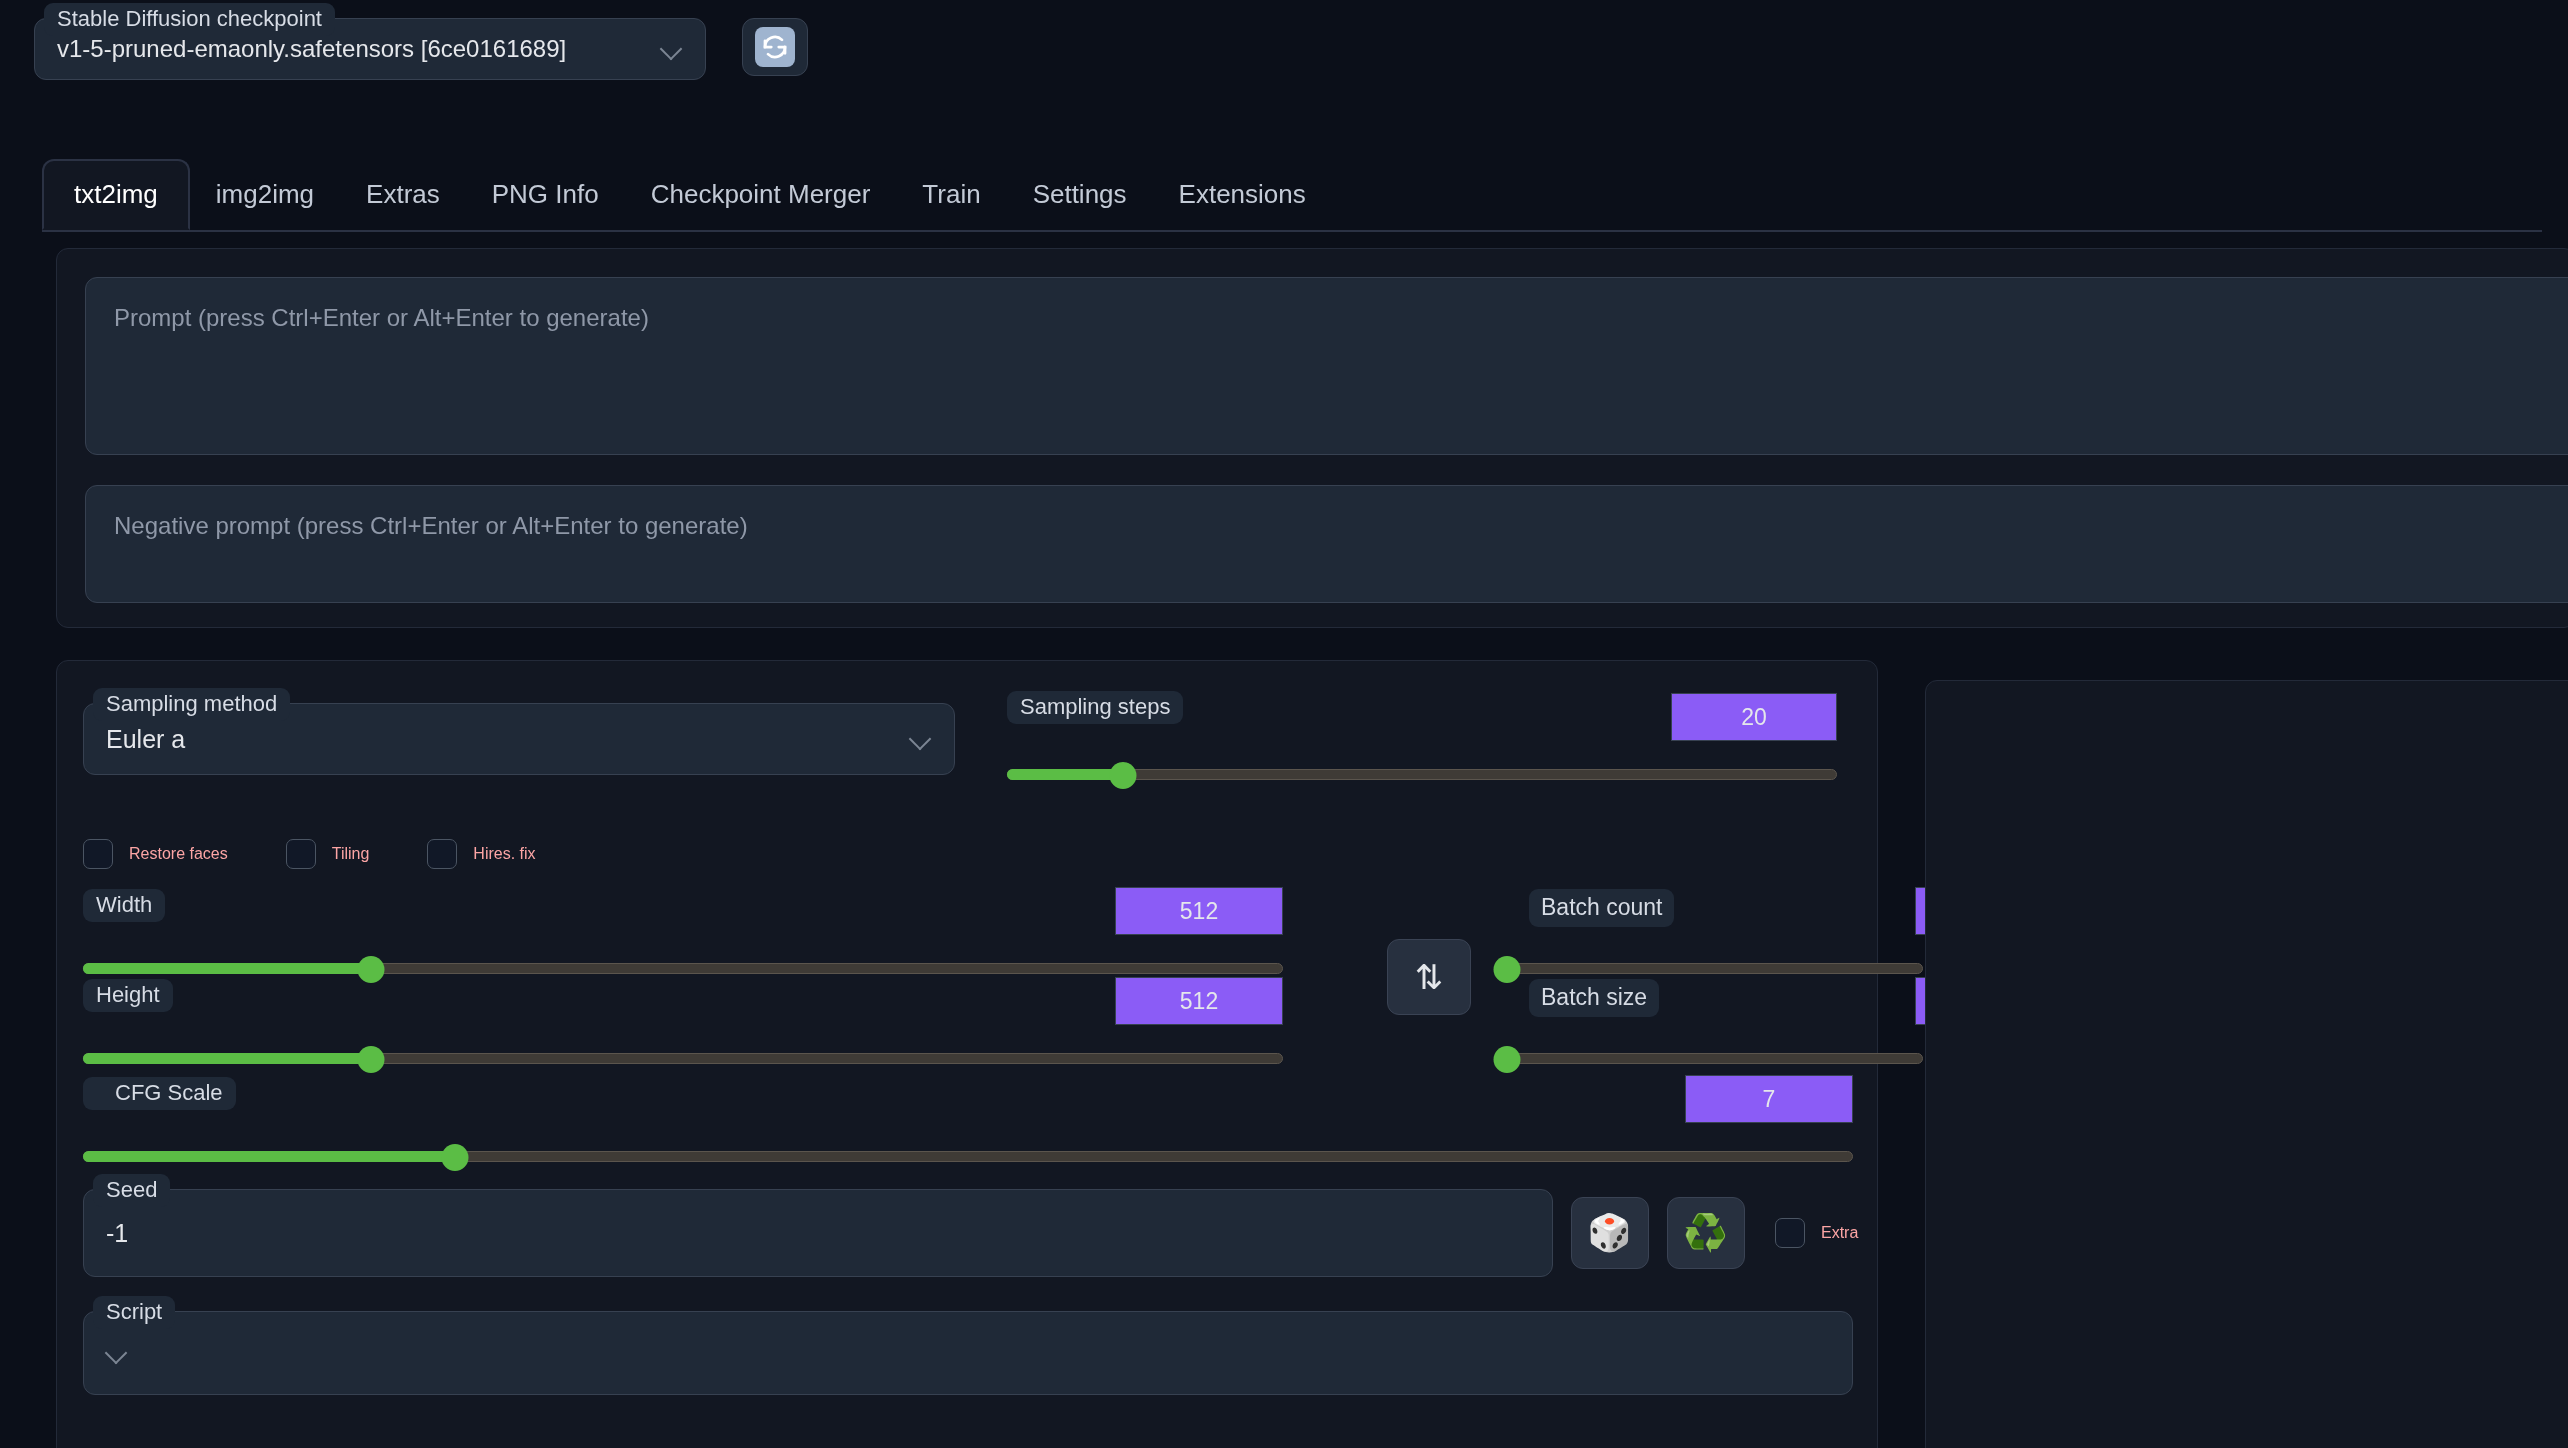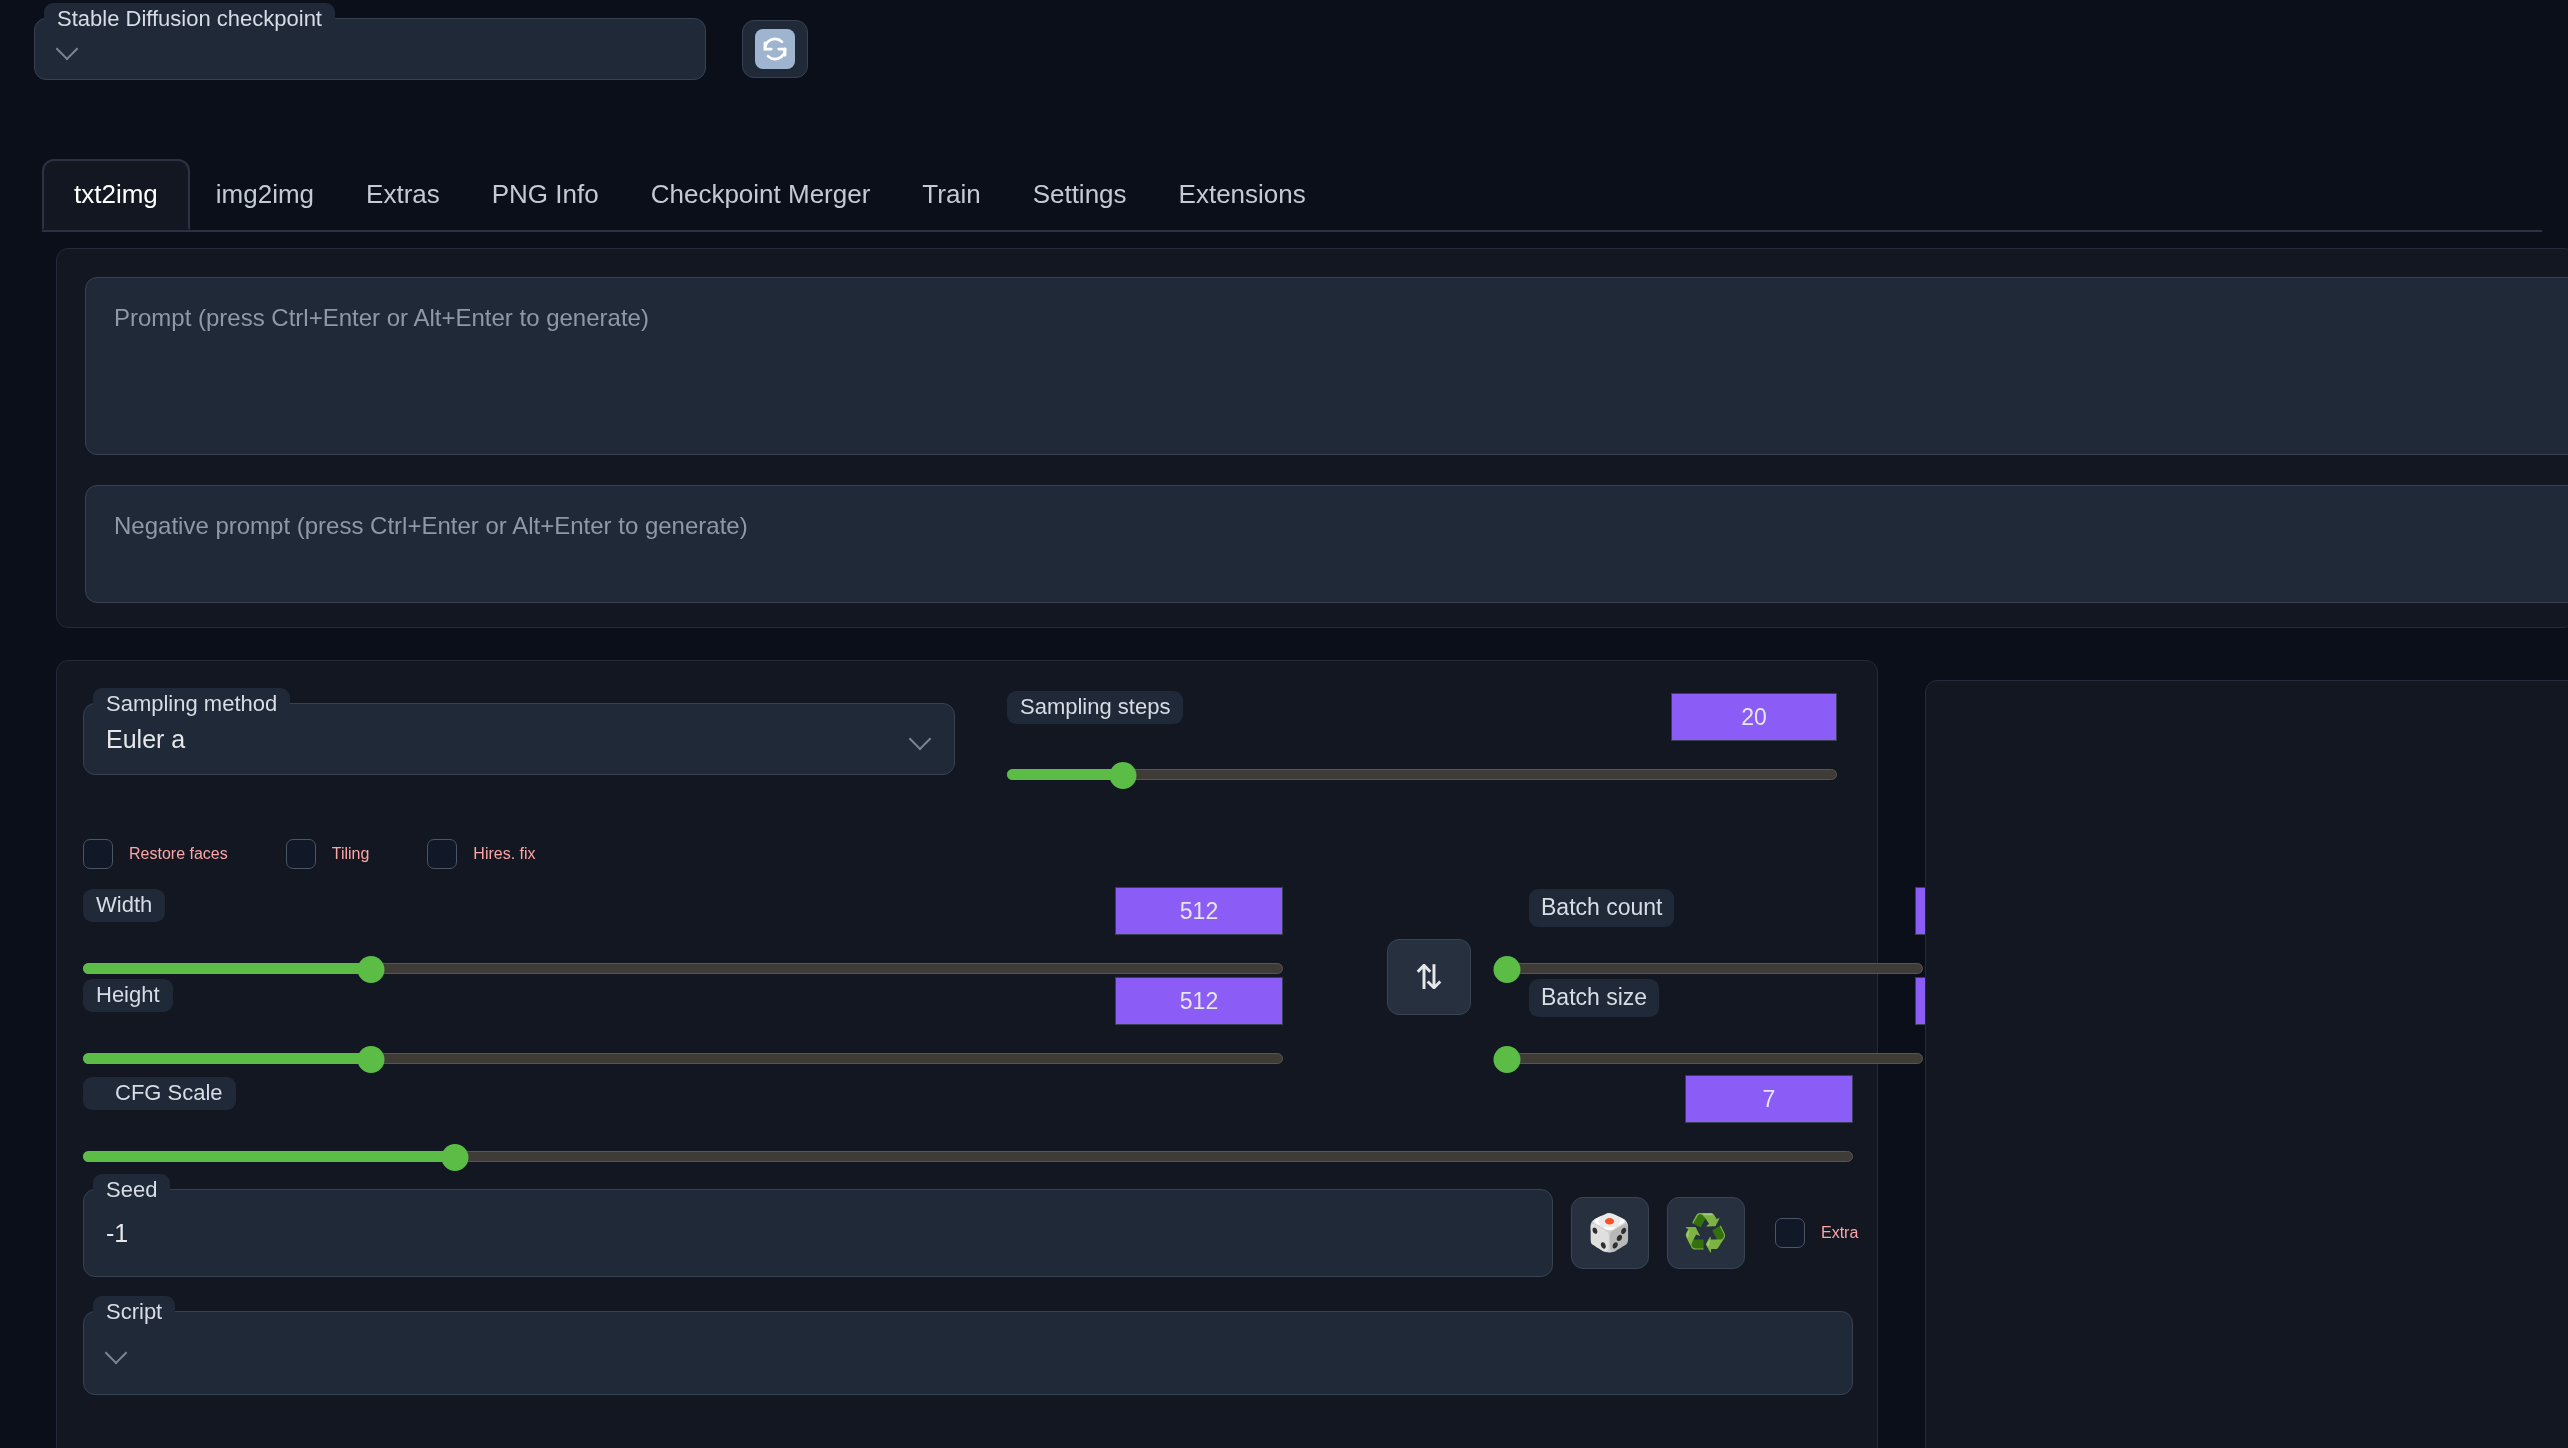--- a/index.html
+++ b/index.html
@@ -7,21 +7,21 @@
     width: 2568px; height: 1448px;
     background: #0b0f19;
     font-family: "Liberation Sans", sans-serif;
     overflow: hidden;
   }
   body { position: relative; }
 
   
   .topbar {
     position: absolute; left: 34px; top: 18px;
-    display: flex; align-items: center; gap: 36px;
+    display: flex; align-items: flex-start; gap: 36px;
   }
   .field-wrap { position: relative; }
   .float-label {
     position: absolute; top: -15px; left: 10px;
     background: #1f2937;
     color: #d7dce5;
     font-size: 22px;
     padding: 5px 13px 6px 13px;
     border-radius: 9px;
     white-space: nowrap;
@@ -221,20 +221,21 @@
   #script-row { left: 26px; top: 650px; }
   #script-row .dropdown { width: 1770px; height: 84px; font-size: 26px; }
 </style>
 </head>
 <body>
 
 <div class="topbar">
   <div class="field-wrap">
     <div class="float-label">Stable Diffusion checkpoint</div>
     <div class="dropdown">
+      <span class="val">v1-5-pruned-emaonly.safetensors [6ce0161689]</span>
       <span class="chev"></span>
     </div>
   </div>
   <div class="refresh-btn">
     <span class="refresh-icn">
       <svg viewBox="0 0 24 24" fill="none" stroke="#ffffff" stroke-width="2.2" stroke-linecap="round">
         <path d="M20 12a8 8 0 0 1-13.6 5.7"></path>
         <path d="M4 12a8 8 0 0 1 13.6-5.7"></path>
         <polyline points="4,7 4,12 9,12"></polyline>
         <polyline points="20,17 20,12 15,12"></polyline>

